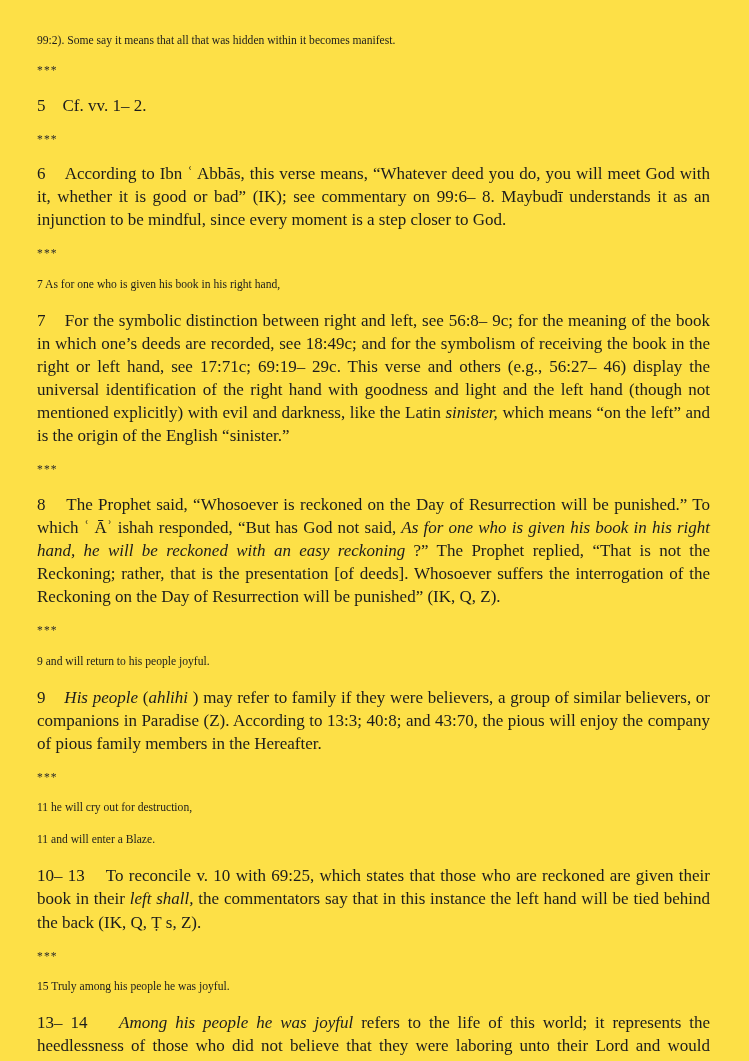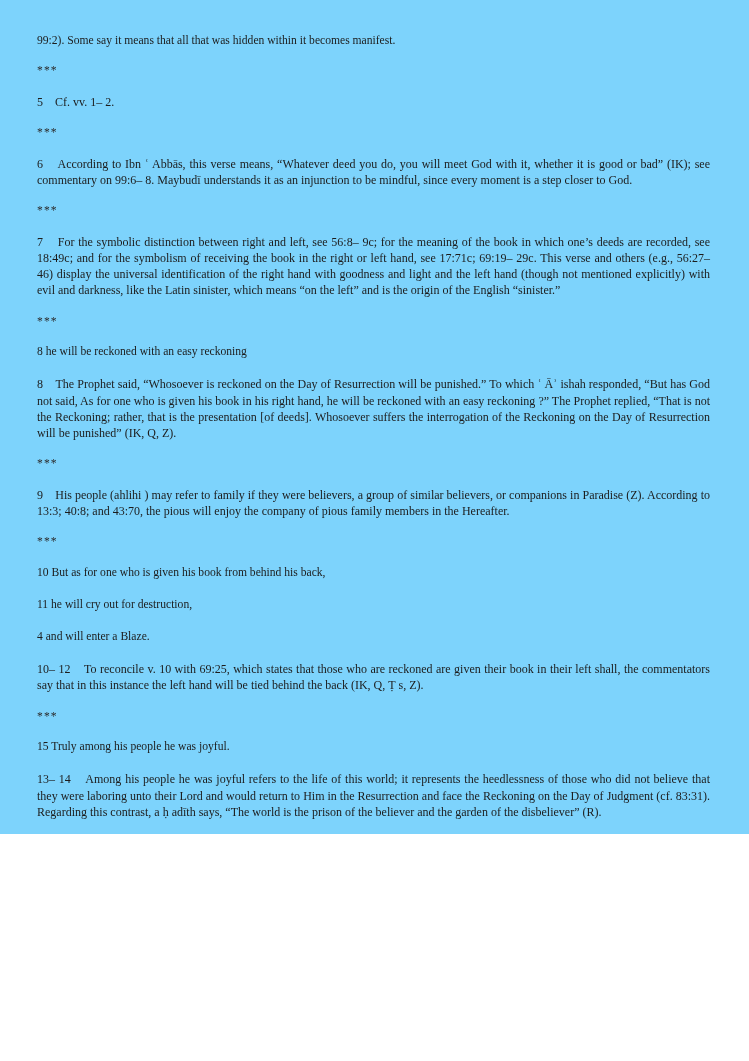--- a/index.html
+++ b/index.html
@@ -13,82 +13,83 @@
     height: 1061px;
     font-family: "Liberation Serif", "DejaVu Serif", serif;
     color: #1a1a1a;
     position: relative;
     overflow: hidden;
   }
   .page {
     position: absolute;
     left: 0; top: 0;
     width: 749px;
-    height: 834px;
-    background: #7dd3fc;
+    height: 1061px;
+    background: #fde047;
     box-sizing: border-box;
     padding: 33px 39px 0 37px;
   }
   .content {
     width: 673px;
   }
   
   .verse {
     font-size: 11.6px;
     line-height: 1.30;
     margin: 0 0 17px 0;
     text-align: left;
     color: #1c1c1c;
   }
   .commentary {
-    font-size: 12px;
+    font-size: 17px;
     line-height: 1.355;
     margin: 0 0 17px 0;
     text-align: justify;
     text-justify: inter-word;
     color: #1c1c1c;
   }
   .commentary .vnum {
     display: inline;
     white-space: pre;
   }
   .sep {
     font-size: 11.6px;
     line-height: 1.0;
     margin: 0 0 17px 0;
     letter-spacing: 1.1px;
     color: #2a2a2a;
   }
   .it {
+    font-style: italic;
   }
   
   .content {
     -webkit-font-smoothing: antialiased;
     text-rendering: optimizeLegibility;
   }
 </style>
 </head>
 <body>
 
 <div class="page">
   <div class="content" id="content">
       <p class="verse">99:2). Some say it means that all that was hidden within it becomes manifest.</p>
       <p class="sep">***</p>
       <p class="commentary"><span class="vnum">5</span><span style="white-space: pre;">    </span><span class="">Cf. vv. 1– 2.</span></p>
       <p class="sep">***</p>
       <p class="commentary"><span class="vnum">6</span><span style="white-space: pre;">    </span><span class="">According to Ibn ʿ  Abbās, this verse means, “Whatever deed you do, you will meet God with it, whether it is good or bad” (IK); see commentary on 99:6– 8. Maybudī understands it as an injunction to be mindful, since every moment is a step closer to God.</span></p>
       <p class="sep">***</p>
+      <p class="verse">7 As for one who is given his book in his right hand,</p>
       <p class="commentary"><span class="vnum">7</span><span style="white-space: pre;">    </span><span class="">For the symbolic distinction between right and left, see 56:8– 9c; for the meaning of the book in which one’s deeds are recorded, see 18:49c; and for the symbolism of receiving the book in the right or left hand, see 17:71c; 69:19– 29c. This verse and others (e.g., 56:27– 46) display the universal identification of the right hand with goodness and light and the left hand (though not mentioned explicitly) with evil and darkness, like the Latin </span><span class="it">sinister,</span><span class=""> which means “on the left” and is the origin of the English “sinister.”</span></p>
       <p class="sep">***</p>
-      <p class="verse">8 he will be reckoned with an easy reckoning</p>
       <p class="commentary"><span class="vnum">8</span><span style="white-space: pre;">    </span><span class="">The Prophet said, “Whosoever is reckoned on the Day of Resurrection will be punished.” To which ʿ Āʾ ishah responded, “But has God not said, </span><span class="it">As for one who is given his book in his right hand, he will be reckoned with an easy reckoning</span><span class=""> ?” The Prophet replied, “That is not the Reckoning; rather, that is the presentation [of deeds]. Whosoever suffers the interrogation of the Reckoning on the Day of Resurrection will be punished” (IK, Q, Z).</span></p>
       <p class="sep">***</p>
+      <p class="verse">9 and will return to his people joyful.</p>
       <p class="commentary"><span class="vnum">9</span><span style="white-space: pre;">    </span><span class="it">His people</span><span class=""> (</span><span class="it">ahlihi</span><span class=""> ) may refer to family if they were believers, a group of similar believers, or companions in Paradise (Z). According to 13:3; 40:8; and 43:70, the pious will enjoy the company of pious family members in the Hereafter.</span></p>
       <p class="sep">***</p>
-      <p class="verse">10 But as for one who is given his book from behind his back,</p>
       <p class="verse">11 he will cry out for destruction,</p>
-      <p class="verse">4 and will enter a Blaze.</p>
-      <p class="commentary"><span class="vnum">10– 12</span><span style="white-space: pre;">    </span><span class="">To reconcile v. 10 with 69:25, which states that those who are reckoned are given their book in their </span><span class="it">left shall,</span><span class=""> the commentators say that in this instance the left hand will be tied behind the back (IK, Q, Ṭ s, Z).</span></p>
+      <p class="verse">11 and will enter a Blaze.</p>
+      <p class="commentary"><span class="vnum">10– 13</span><span style="white-space: pre;">    </span><span class="">To reconcile v. 10 with 69:25, which states that those who are reckoned are given their book in their </span><span class="it">left shall,</span><span class=""> the commentators say that in this instance the left hand will be tied behind the back (IK, Q, Ṭ s, Z).</span></p>
       <p class="sep">***</p>
       <p class="verse">15 Truly among his people he was joyful.</p>
       <p class="commentary"><span class="vnum">13– 14</span><span style="white-space: pre;">    </span><span class="it">Among his people he was joyful</span><span class=""> refers to the life of this world; it represents the heedlessness of those who did not believe that they were laboring unto their Lord and would return to Him in the Resurrection and face the Reckoning on the Day of Judgment (cf. 83:31). Regarding this contrast, a </span><span class="it">ḥ adīth</span><span class=""> says, “The world is the prison of the believer and the garden of the disbeliever” (R).</span></p>
     </div>
 </div>
 
 </body></html>

